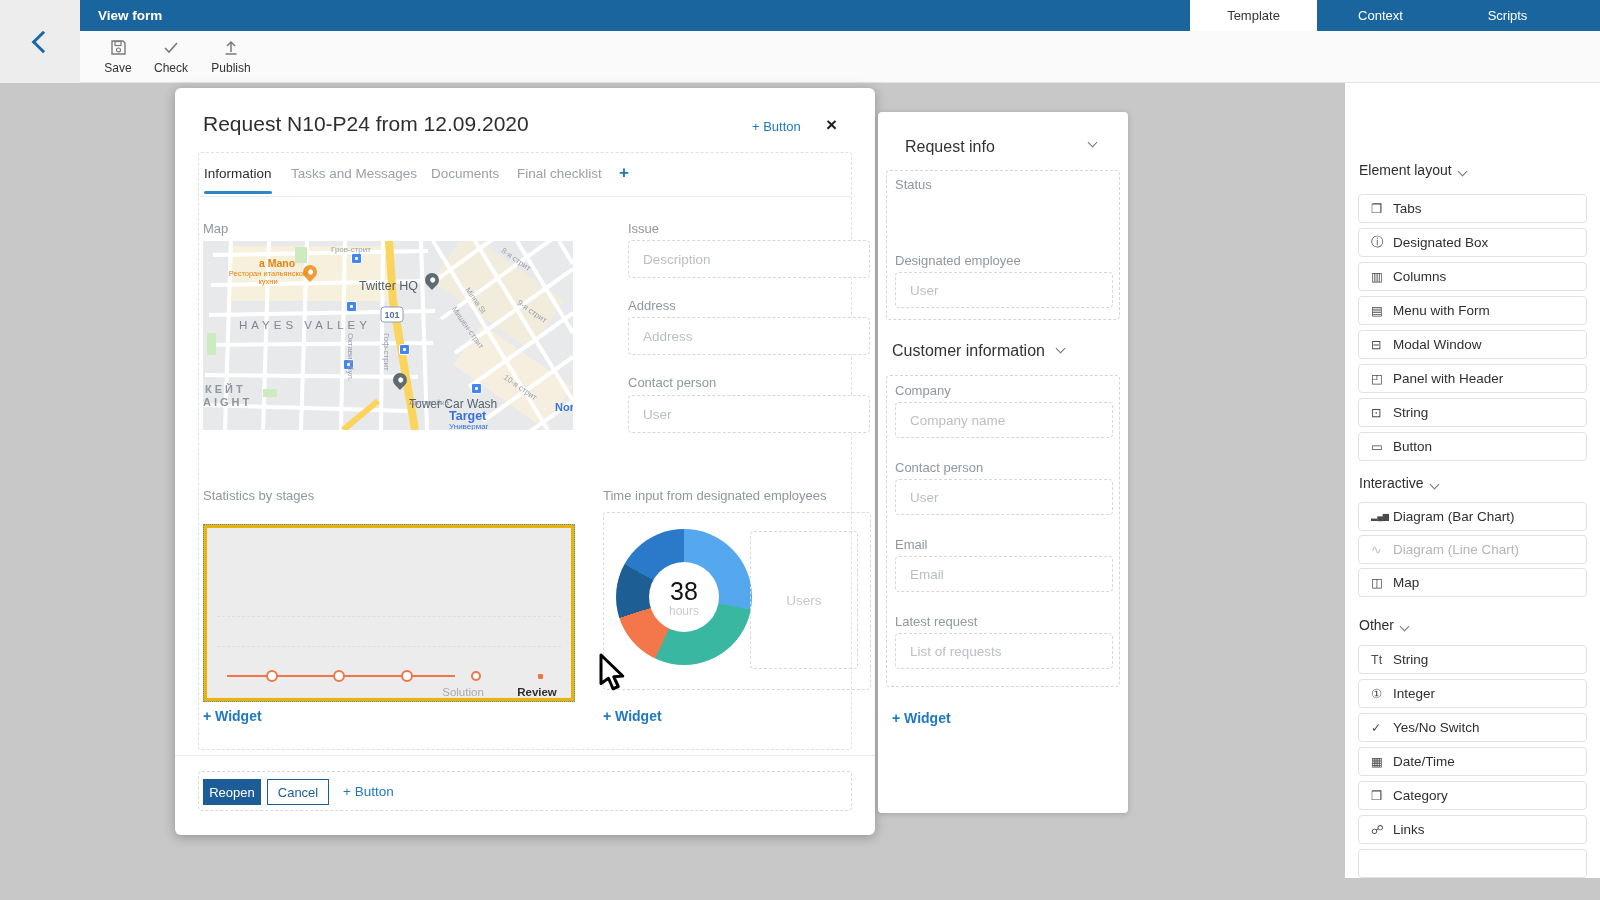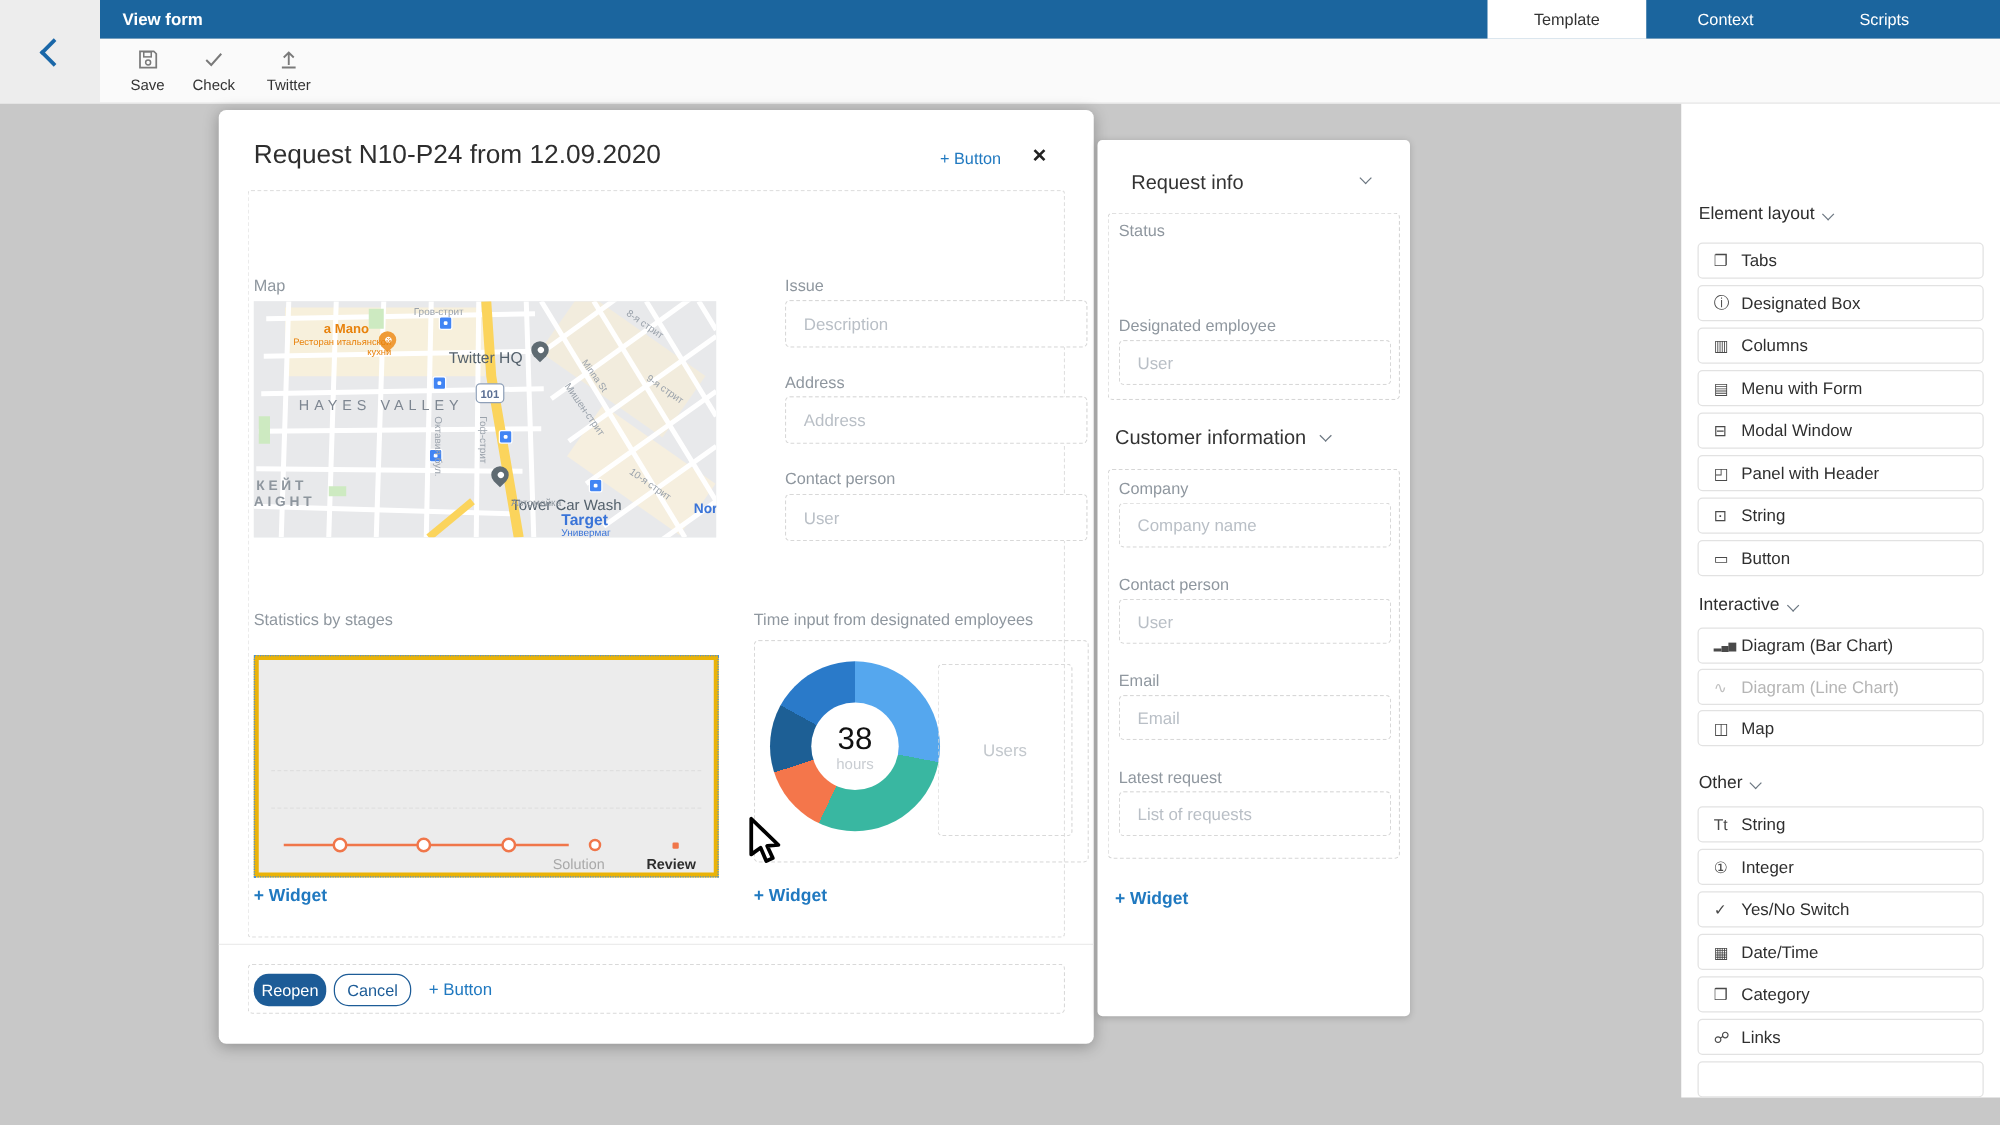--- a/index.html
+++ b/index.html
@@ -78,21 +78,21 @@
     display:flex; flex-direction:column; align-items:center; justify-content:center; }
   #donut-value { font-size:25px; color:#111; }
   #donut-unit { font-size:12px; color:#c9cdd2; margin-top:-2px; }
   #users-box { position:absolute; left:146px; top:18px; width:108px; height:138px;
     display:flex; align-items:center; justify-content:center; color:#c3c8cd; font-size:13.5px; }
 
   .addwidget { position:absolute; top:620px; font-weight:bold; font-size:14px; }
 
   #modal-divider { left:0; top:667px; width:700px; height:1px; background:#ececec; }
   #footer-dash { left:23px; top:683px; width:654px; height:40px; }
-  .btn { position:absolute; top:691px; height:26px; border-radius:12px; font-size:13px;
+  .btn { position:absolute; top:691px; height:26px; border-radius:0; font-size:13px;
     display:flex; align-items:center; justify-content:center; cursor:pointer; }
   #btn-reopen { left:28px; width:58px; background:#1d5c97; color:#fff; }
   #btn-cancel { left:92px; width:62px; background:#fff; border:1px solid #1d5c97; color:#1d5c97; }
   #footer-add-button { left:168px; top:696px; font-size:13.5px; }
 
   
   #info-panel { left:878px; top:112px; width:250px; height:701px; border-radius:4px; box-shadow:0 1px 6px rgba(0,0,0,.18); }
   .sect-head { position:absolute; left:14px; font-size:16px; color:#333; cursor:pointer; }
   .group { position:absolute; left:8px; width:234px; border:1px dashed #d6d6d6; border-radius:4px; }
   .gfl { position:absolute; left:8px; font-size:13px; color:#8f979f; }
@@ -147,31 +147,38 @@
       </span>
       <span>Check</span>
     </div>
     <div class="tool" style="left:126px;width:50px;">
       <span class="ticon">
         <svg width="16" height="17" viewBox="0 0 16 17">
             <path d="M8 13V3M4 7l4-4 4 4" fill="none" stroke="#7a7a7a" stroke-width="1.5"></path>
             <path d="M2.5 15h11" stroke="#7a7a7a" stroke-width="1.5"></path>
           </svg>
       </span>
-      <span>Twitter</span>
+      <span>Publish</span>
     </div>
   </div>
 
   <div class="abs panel shadow" id="modal">
     <div class="abs" id="modal-title">Request N10-P24 from 12.09.2020</div>
     <div class="abs bluelink" id="modal-add-button">+ Button</div>
     <div class="abs" id="modal-close">×</div>
 
     <div class="abs" id="content-dash"></div>
 
+    <div class="abs" id="form-tabs">
+      <div class="ftab active" style="left:5px;">Information</div>
+      <div class="ftab" style="left:92px;">Tasks and Messages</div>
+      <div class="ftab" style="left:232px;">Documents</div>
+      <div class="ftab" style="left:318px;">Final checklist</div>
+      <div class="ftab" id="add-tab" style="left:420px;">+</div>
+    </div>
 
     <div class="abs glabel" id="map-label">Map</div>
     <div class="abs" id="map-widget">
       <svg width="370" height="189" viewBox="0 0 370 189">
         <rect width="370" height="189" fill="#e8e9eb"></rect>
         <rect x="25" y="5" width="160" height="55" fill="#f7f0dc"></rect>
         <rect x="235" y="20" width="120" height="60" fill="#f2ecdd" transform="rotate(35 295 50)"></rect>
         <rect x="255" y="110" width="110" height="50" fill="#f6efdf" transform="rotate(35 310 135)"></rect>
         <g stroke="#ffffff" stroke-width="4">
           <line x1="10" y1="14" x2="225" y2="10"></line>
@@ -212,21 +219,21 @@
       <div class="pin" style="left:190px;top:132px;background:#5f6b72;"></div>
       <div class="pin" style="left:100px;top:24px;background:#ef9b38;"></div>
       
       <div class="transit" style="left:148px;top:12px;"></div>
       <div class="transit" style="left:196px;top:103px;"></div>
       <div class="transit" style="left:140px;top:118px;"></div>
       <div class="transit" style="left:268px;top:142px;"></div>
       <div class="transit" style="left:143px;top:60px;"></div>
       
       <div class="mlabel" style="left:56px;top:16px;color:#e8820c;font-size:10.5px;font-weight:bold;">a Mano</div>
-      <div class="mlabel" style="left:20px;top:29px;color:#e8820c;font-size:7.5px;width:90px;white-space:normal;text-align:right;line-height:8px;">Ресторан итальянской кухни</div>
+      <div class="mlabel" style="left:20px;top:29px;color:#e8820c;font-size:7.5px;width:90px;white-space:normal;text-align:center;line-height:8px;">Ресторан итальянской кухни</div>
       <div class="mlabel" style="left:156px;top:38px;color:#54616c;font-size:12.5px;">Twitter HQ</div>
       <div class="mlabel" style="left:36px;top:78px;color:#7d8691;font-size:11.5px;letter-spacing:4px;">HAYES VALLEY</div>
       <div class="mlabel" style="left:128px;top:4px;color:#9aa2ab;font-size:8px;">Гров-стрит</div>
       <div class="mlabel" style="left:296px;top:14px;color:#9aa2ab;font-size:8px;transform:rotate(35deg);">8-я стрит</div>
       <div class="mlabel" style="left:312px;top:66px;color:#9aa2ab;font-size:8px;transform:rotate(35deg);">9-я стрит</div>
       <div class="mlabel" style="left:298px;top:142px;color:#9aa2ab;font-size:8px;transform:rotate(35deg);">10-я стрит</div>
       <div class="mlabel" style="left:240px;top:82px;color:#9aa2ab;font-size:8px;transform:rotate(55deg);">Мишен-стрит</div>
       <div class="mlabel" style="left:258px;top:55px;color:#9aa2ab;font-size:7.5px;transform:rotate(55deg);">Minna St</div>
       <div class="mlabel" style="left:120px;top:92px;color:#9aa2ab;font-size:8px;transform:rotate(90deg);transform-origin:left top;left:152px;">Октавия бул.</div>
       <div class="mlabel" style="color:#9aa2ab;font-size:8px;transform:rotate(90deg);transform-origin:left top;left:188px;top:92px;">Гоф-стрит</div>

